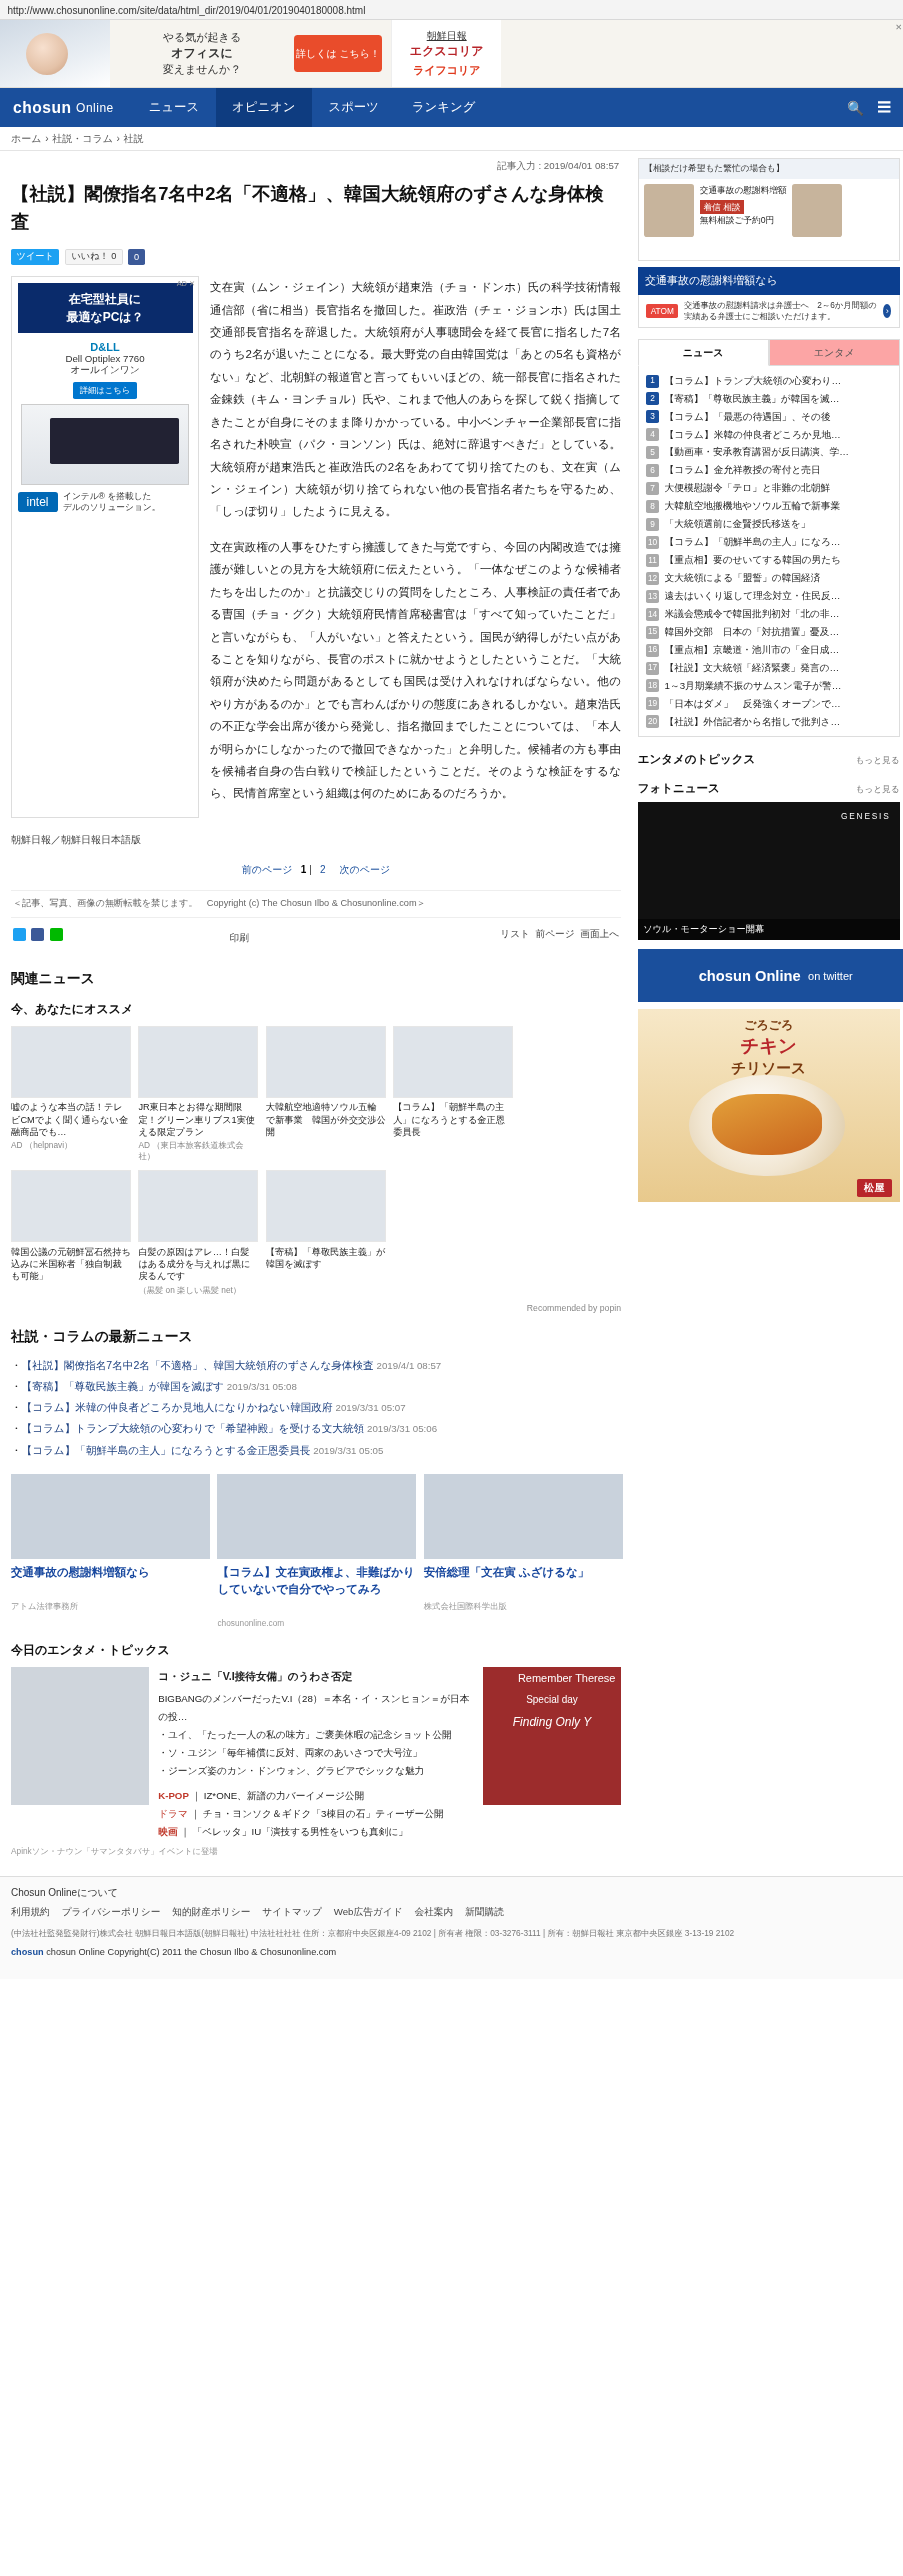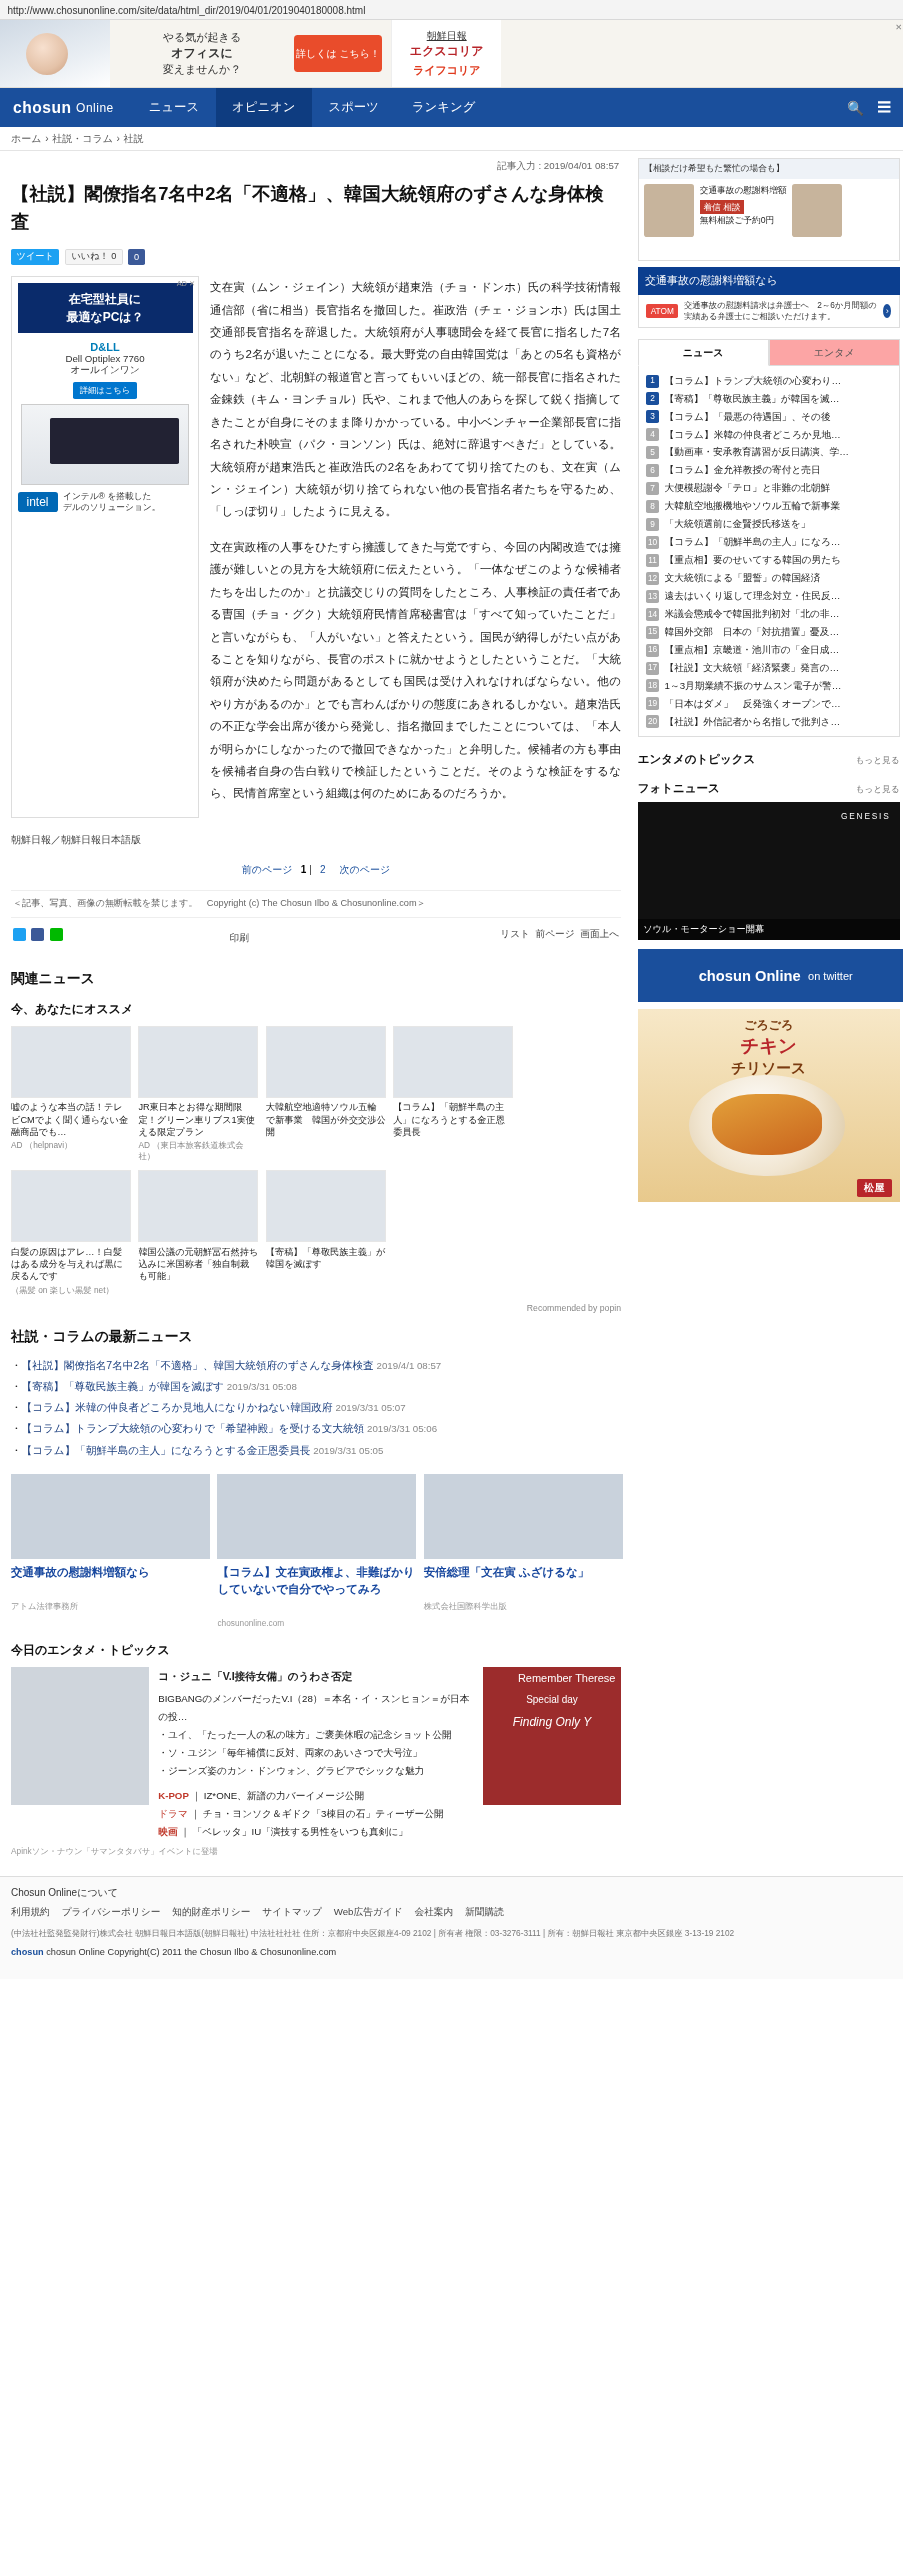--- a/index.html
+++ b/index.html
@@ -345,27 +345,27 @@
         <div class="cap">大韓航空地適特ソウル五輪で新事業　韓国が外交交渉公開</div>
         <div class="ad"></div>
       </div>
       <div class="reccard">
         <div class="thumb"></div>
         <div class="cap">【コラム】「朝鮮半島の主人」になろうとする金正恩委員長</div>
         <div class="ad"></div>
       </div>
       <div class="reccard">
         <div class="thumb"></div>
+        <div class="cap">韓国公議の元朝鮮冨石然持ち込みに米国称者「独自制裁も可能」</div>
+        <div class="ad"></div>
+      </div>
+      <div class="reccard">
+        <div class="thumb"></div>
         <div class="cap">白髪の原因はアレ…！白髪はある成分を与えれば黒に戻るんです</div>
         <div class="ad">（黒髪 on 楽しい黒髪 net）</div>
-      </div>
-      <div class="reccard">
-        <div class="thumb"></div>
-        <div class="cap">韓国公議の元朝鮮冨石然持ち込みに米国称者「独自制裁も可能」</div>
-        <div class="ad"></div>
       </div>
       <div class="reccard">
         <div class="thumb"></div>
         <div class="cap">【寄稿】「尊敬民族主義」が韓国を滅ぼす</div>
         <div class="ad"></div>
       </div>
     </div>
     <div class="recby">
       <span>Recommended by</span>
       <span>popin</span>

